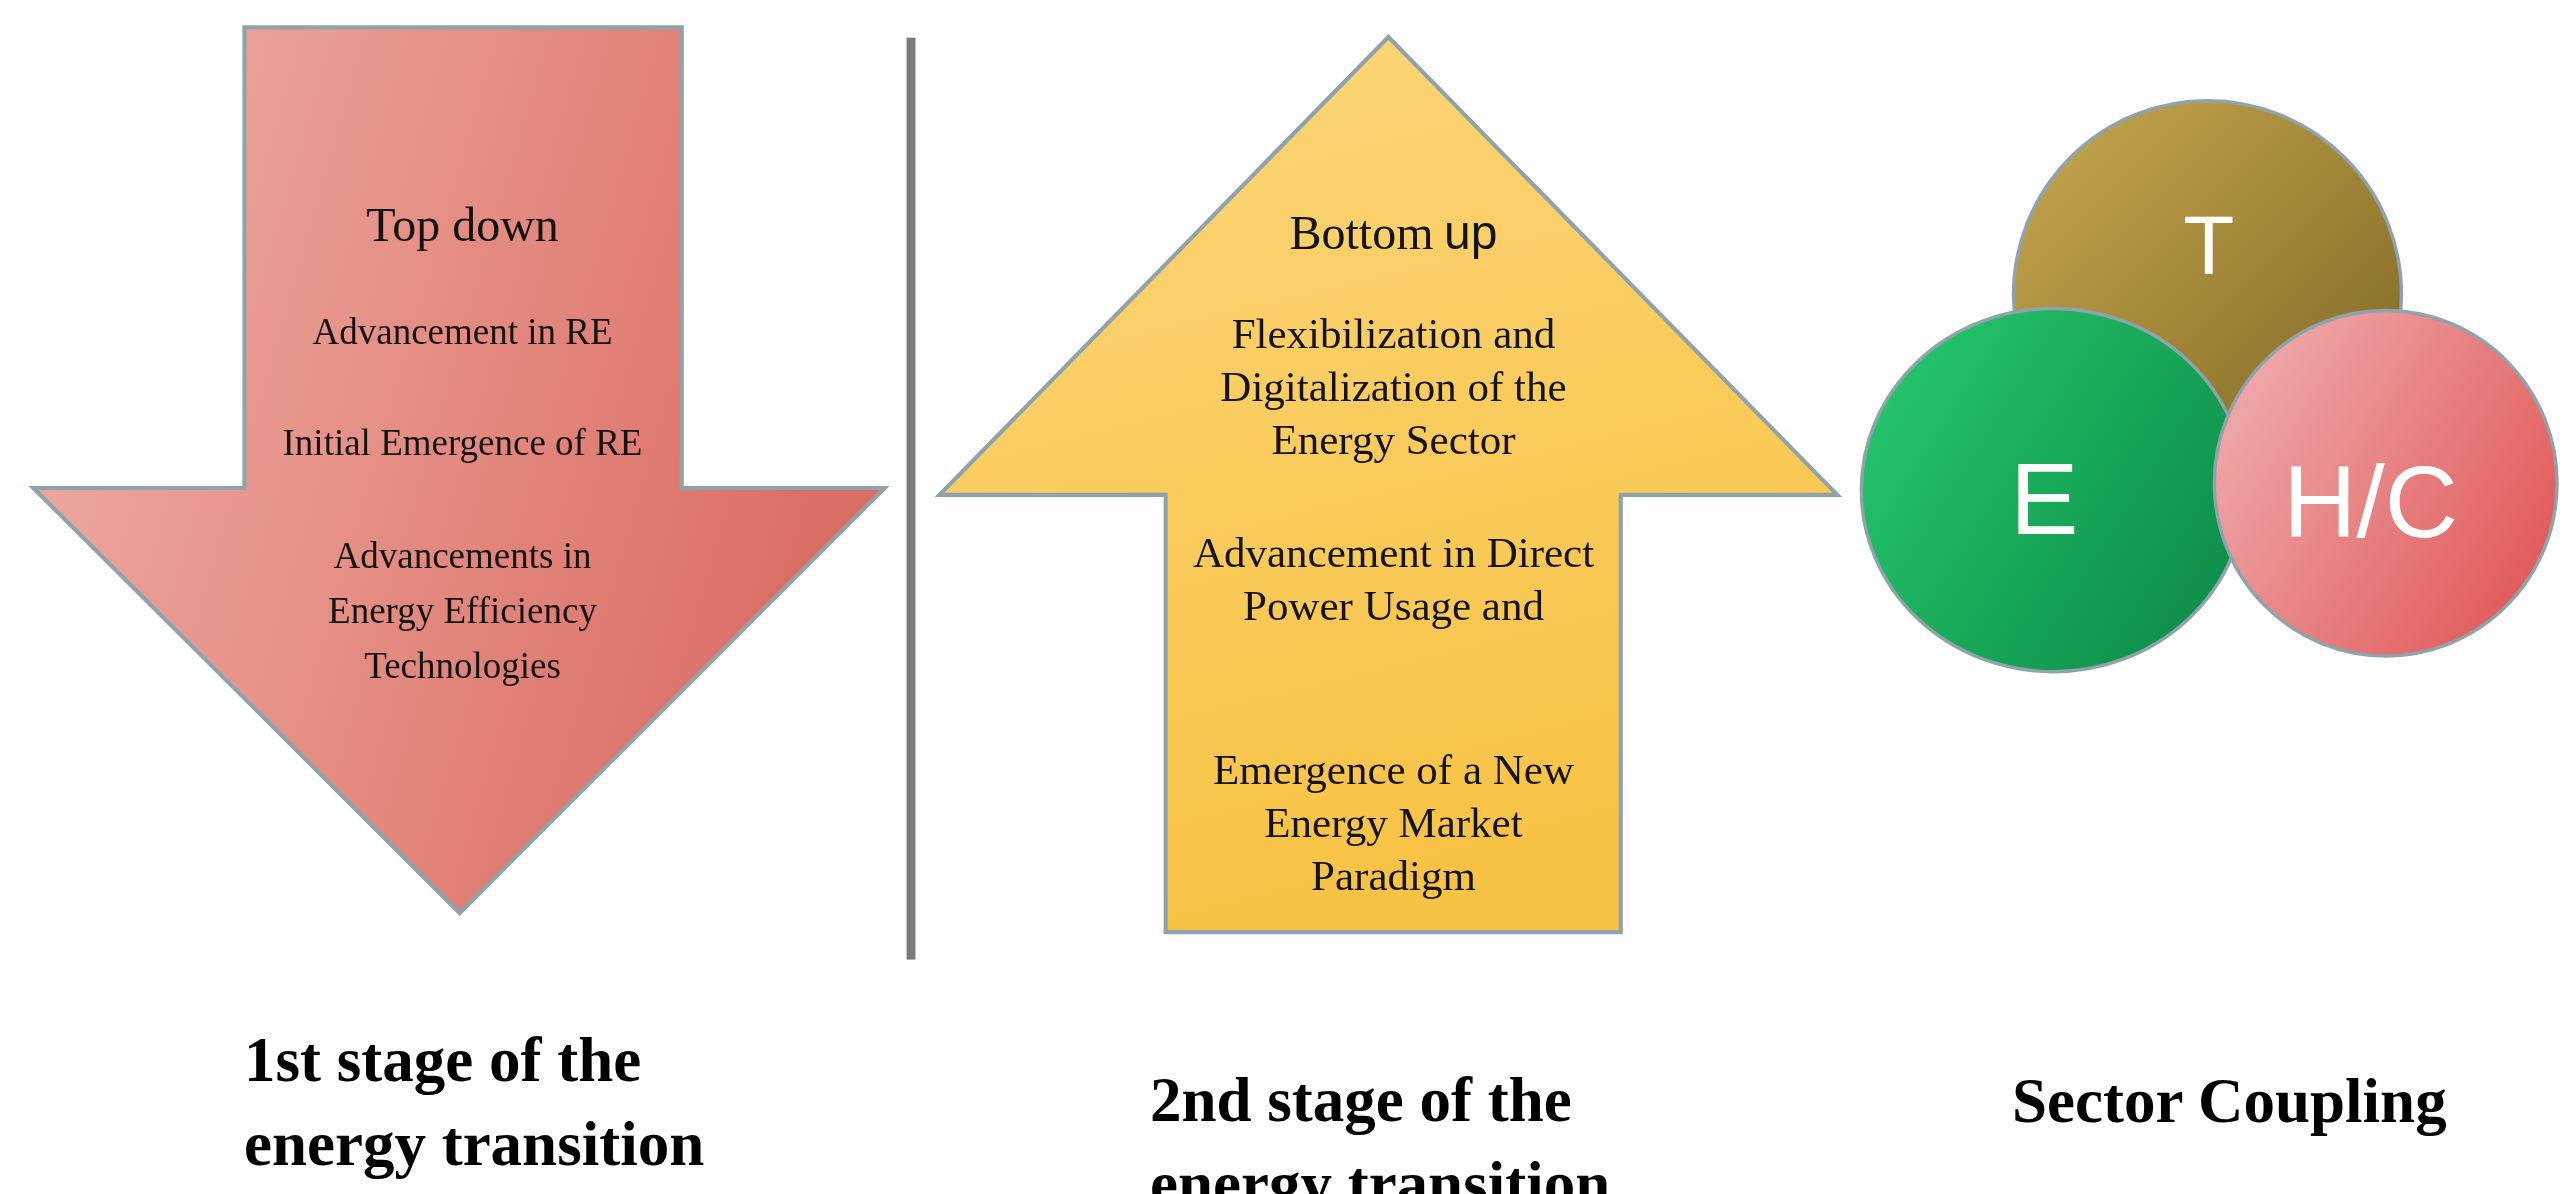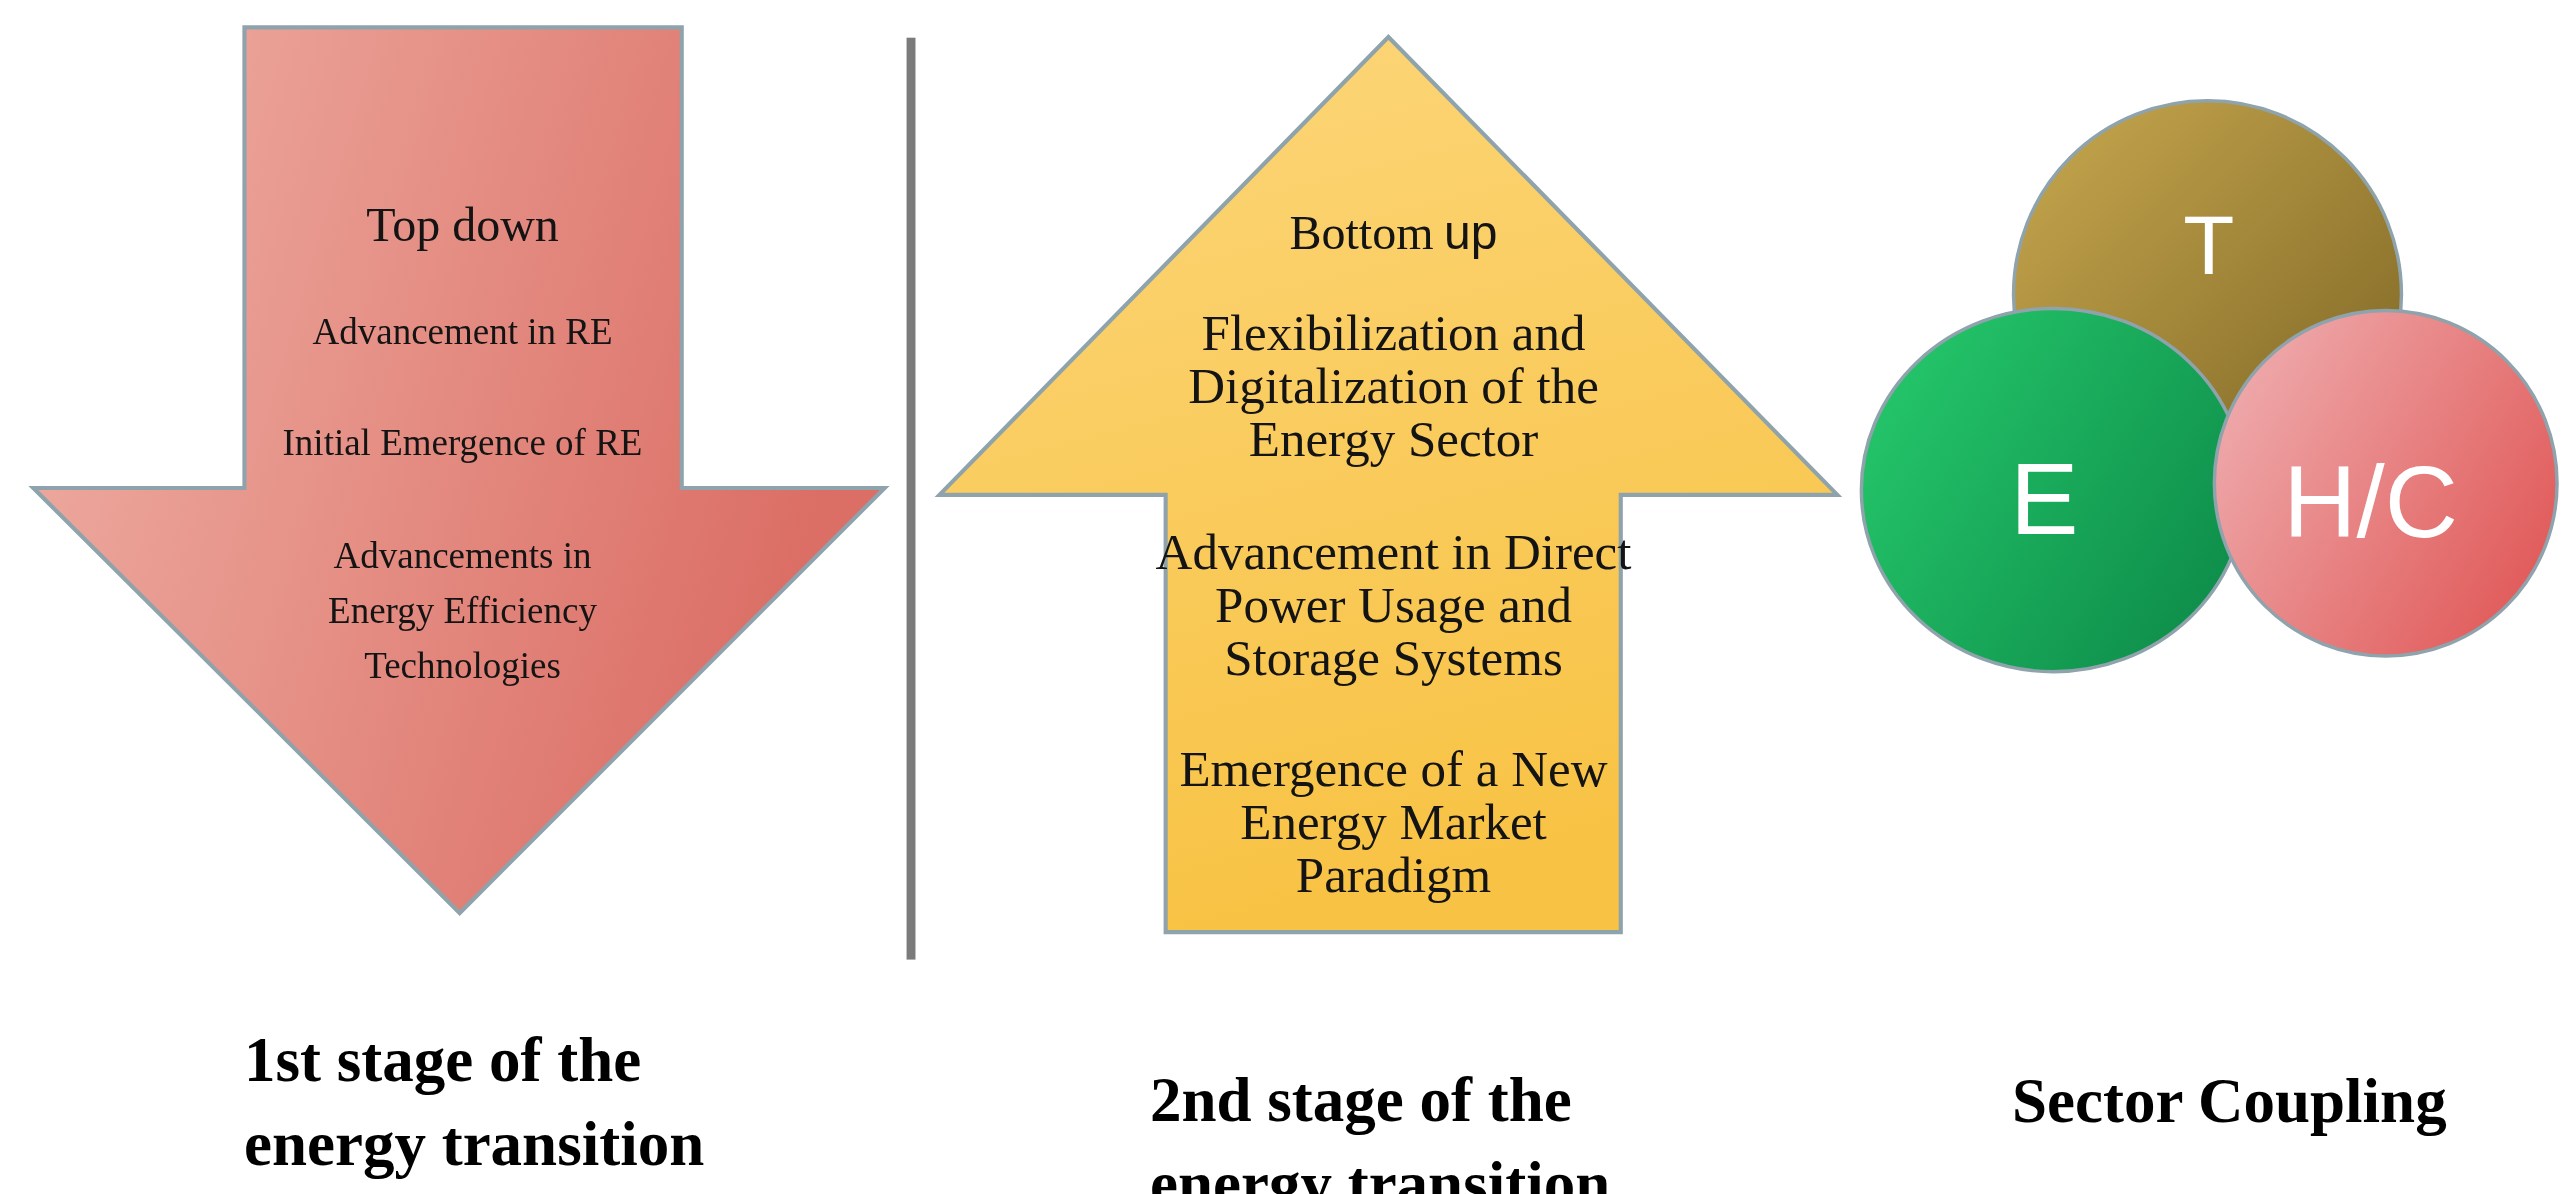--- a/index.html
+++ b/index.html
@@ -24,21 +24,21 @@
   .lbl-hc { font-size:148px; }
   .t-block {
     position:absolute;
     color:#141414;
     text-align:center;
     white-space:nowrap;
   }
   .arrow-title { font-size:48px; line-height:82px; }
   .arrow-title .sans { font-family:"Liberation Sans", sans-serif; margin-left:0.22em; }
   .arrow-body  { font-size:37px; line-height:55px; }
-  .arrow-body-up { font-size:51px; line-height:53px; }
+  .arrow-body-up { font-size:43px; line-height:53px; }
   .caption {
     position:absolute;
     color:#000000;
     font-weight:bold;
     font-size:63px;
     line-height:84px;
     text-align:left;
     white-space:nowrap;
   }
 </style>
@@ -104,21 +104,20 @@
 
   <div class="t-block arrow-body-up" style="left:1140px; top:307px; width:507px;">
     <div>Flexibilization and</div>
     <div>Digitalization of the</div>
     <div>Energy Sector</div>
   </div>
 
   <div class="t-block arrow-body-up" style="left:1140px; top:526px; width:507px;">
     <div>Advancement in Direct</div>
     <div>Power Usage and</div>
-    <div>Storage Systems</div>
   </div>
 
   <div class="t-block arrow-body-up" style="left:1140px; top:743px; width:507px;">
     <div>Emergence of a New</div>
     <div>Energy Market</div>
     <div>Paradigm</div>
   </div>
 
   <div class="caption" style="left:244px; top:1018px;">
     <div>1st stage of the</div>

